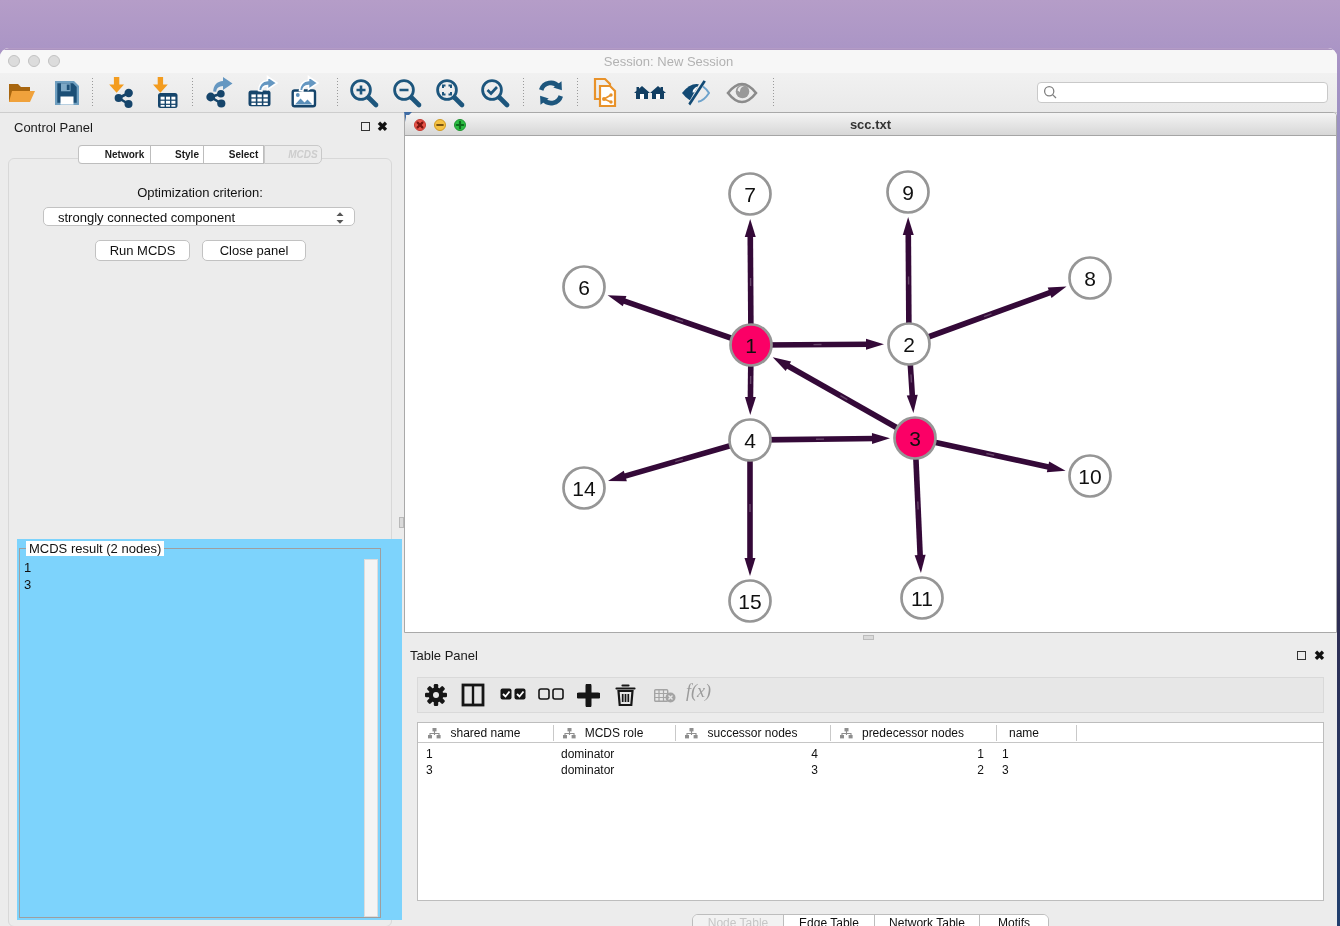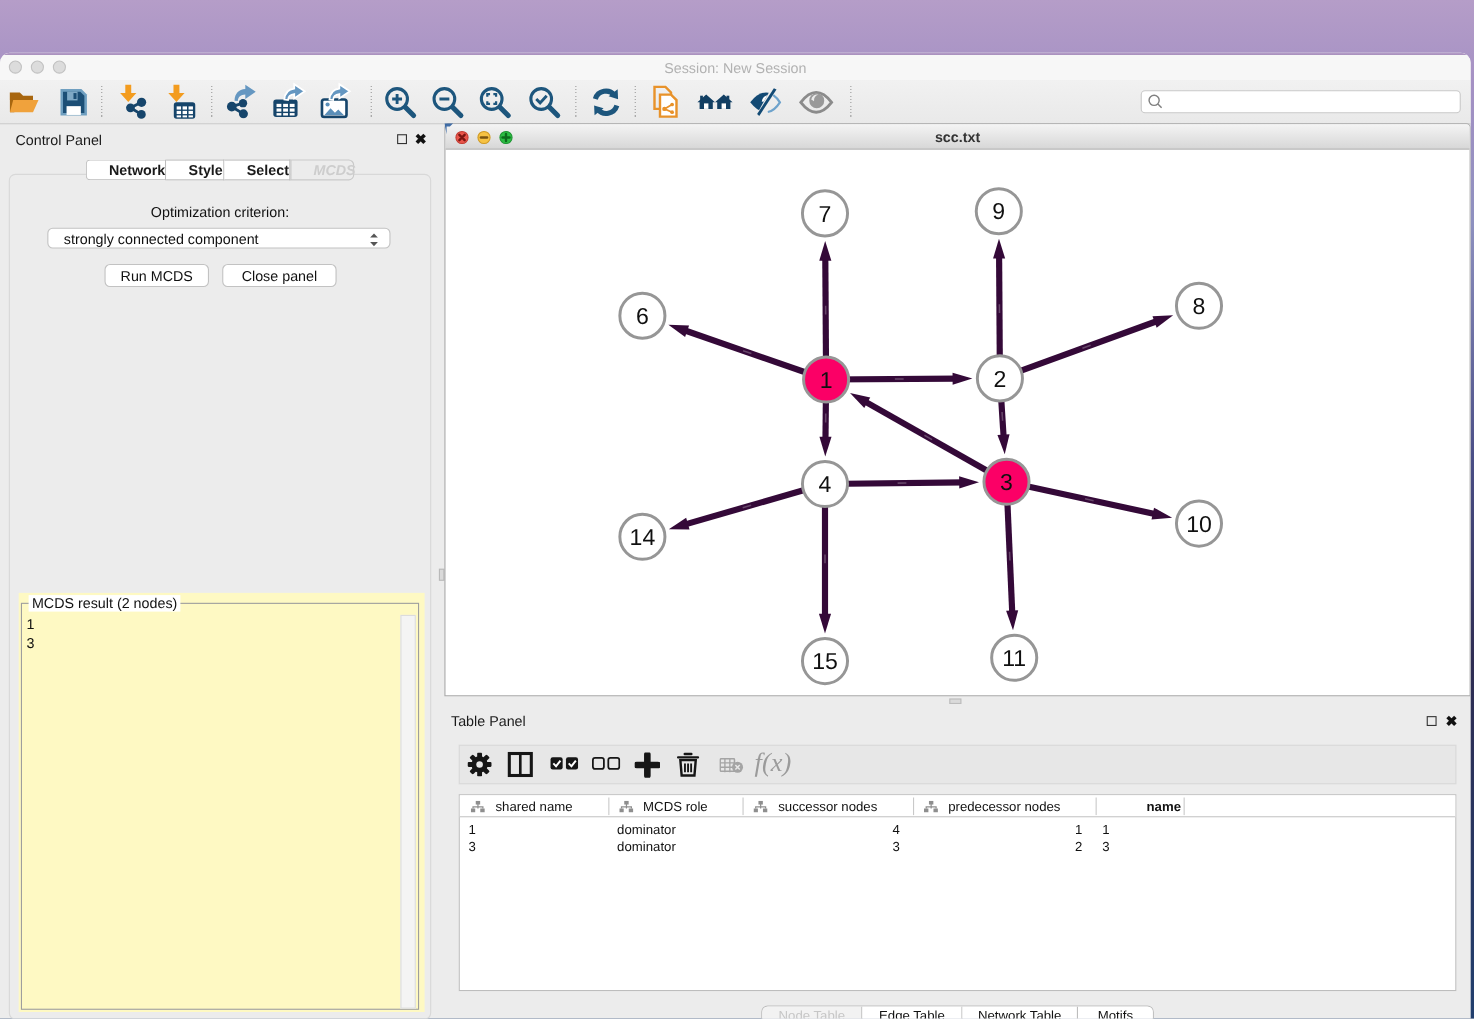--- a/index.html
+++ b/index.html
@@ -16,27 +16,27 @@
 .ticon{position:absolute;top:29px;width:32px;height:32px;}
 .ticon svg{position:absolute;left:0;top:0;}
 #searchbox{position:absolute;left:1037px;top:34px;width:291px;height:21px;background:#fff;border:1px solid #c9c9c9;border-radius:4px;box-sizing:border-box;}
 
 
 #cptitle{position:absolute;left:14px;top:72px;font-size:13px;color:#1a1a1a;}
 .sqbtn{position:absolute;width:9px;height:9px;border:1.5px solid #333;box-sizing:border-box;}
 .xbtn{position:absolute;font-size:13px;font-weight:bold;color:#111;}
 #cpanel{position:absolute;left:8px;top:110px;width:384px;height:769px;background:#ececec;border:1px solid #d8d8d8;border-radius:6px;box-sizing:border-box;}
 .tabrow{position:absolute;display:flex;height:19px;}
-.tab{box-sizing:border-box;border:1px solid #bdbdbd;border-left:none;background:#fff;font-size:13px;font-weight:bold;color:#1a1a1a;text-align:center;line-height:17px;padding-left:20px;}
+.tab{box-sizing:border-box;border:1px solid #bdbdbd;border-left:none;background:#fff;font-size:10px;font-weight:bold;color:#1a1a1a;text-align:center;line-height:17px;padding-left:20px;}
 .tab.first{border-left:1px solid #c2c2c2;border-radius:4px 0 0 4px;}
 .tab.sel{background:#ececec;color:#cdcdcd;border-radius:0 5px 5px 0;border:1px solid #c9c9c9;font-style:italic;}
 #optlabel{position:absolute;left:8px;top:137px;width:384px;text-align:center;font-size:13px;color:#111;}
 #dropdown{position:absolute;left:43px;top:159px;width:312px;height:19px;background:#fff;border:1px solid #c2c2c2;border-radius:5px;box-sizing:border-box;font-size:13px;color:#111;line-height:19px;padding-left:14px;}
 .btn{position:absolute;height:21px;background:#fff;border:1px solid #c2c2c2;border-radius:5px;box-sizing:border-box;font-size:13px;color:#111;text-align:center;line-height:19px;}
-#resultbox{position:absolute;left:17px;top:491px;width:369px;height:381px;background:#fef9c3;}
+#resultbox{position:absolute;left:17px;top:491px;width:369px;height:381px;background:#7dd3fc;padding-left:16px;}
 #fieldset{position:absolute;left:2px;top:9px;width:362px;height:370px;border:1px solid #9e9e9e;box-sizing:border-box;}
 #fslabel{position:absolute;left:6px;top:-8px;background:#fff;font-size:13px;color:#111;padding:0 3px;}
 #scrolltrack{position:absolute;right:2px;top:10px;width:14px;height:358px;background:#f4f4f4;border:1px solid #dcdcdc;box-sizing:border-box;}
 
 
 #netwin{position:absolute;left:404px;top:64px;width:933px;height:521px;border:1px solid #a9a9a9;border-radius:4px 4px 0 0;box-sizing:border-box;background:#fff;overflow:hidden;}
 #nettitle{position:absolute;left:0;top:0;width:100%;height:22px;background:linear-gradient(#f4f4f4,#d7d7d7);border-bottom:1px solid #a5a5a5;}
 #netname{position:absolute;left:0;top:4px;width:100%;text-align:center;font-size:13px;font-weight:600;color:#333;}
 .mac{position:absolute;top:6px;width:12px;height:12px;border-radius:50%;box-sizing:border-box;}
 
@@ -409,21 +409,21 @@
     <path d="M8.7 11 v8 M11.5 11 v8 M14.3 11 v8" stroke="#161616" stroke-width="1.7"></path>
   </svg>
 
   <svg class="abs" style="left:654px;top:641px;" width="22" height="14" viewBox="0 0 22 14">
     <rect x="0.7" y="0.7" width="13" height="11.5" rx="1" fill="none" stroke="#a4a4a4" stroke-width="1.4"></rect>
     <path d="M0.7 4.5 h13 M0.7 8.5 h13 M5 1 v12 M9.5 1 v12" stroke="#a4a4a4" stroke-width="1.2"></path>
     <circle cx="16.5" cy="8.5" r="5" fill="#a4a4a4"></circle>
     <path d="M14.5 6.5 l4 4 M18.5 6.5 l-4 4" stroke="#e7e7e7" stroke-width="1.4"></path>
   </svg>
 
-  <div class="abs" style="left:686px;top:633px;font-family:'Liberation Serif',serif;font-style:italic;font-size:24px;color:#9b9b9b;">f(x)</div>
+  <div class="abs" style="left:686px;top:633px;font-family:'Liberation Serif',serif;font-style:italic;font-size:18px;color:#9b9b9b;">f(x)</div>
   </div>
   <div id="table">
     <div id="thead">
       <svg class="sorticon" style="left:10px;" width="13" height="11" viewBox="0 0 13 11">
           <g fill="#8e8e8e">
             <rect x="4.5" y="0" width="4" height="3.4"></rect>
             <rect x="0" y="7" width="4" height="3.4"></rect>
             <rect x="8.6" y="7" width="4" height="3.4"></rect>
             <path d="M6.5 3 v2.5 M2 7 v-1.5 h9 V7 M6.5 5 v2" stroke="#8e8e8e" stroke-width="1.1" fill="none"></path>
           </g>
@@ -454,21 +454,21 @@
         </svg>
       <div class="hsep" style="left:135px;"></div>
       <div class="hsep" style="left:257px;"></div>
       <div class="hsep" style="left:412px;"></div>
       <div class="hsep" style="left:578px;"></div>
       <div class="hsep" style="left:658px;"></div>
       <div class="hlabel" style="left:0px;width:135px;">shared name</div>
       <div class="hlabel" style="left:135px;width:122px;">MCDS role</div>
       <div class="hlabel" style="left:257px;width:155px;">successor nodes</div>
       <div class="hlabel" style="left:412px;width:166px;">predecessor nodes</div>
-      <div class="hlabel" style="left:600px;width:80px;font-weight:bold;">name</div>
+      <div class="hlabel" style="left:566px;width:80px;">name</div>
     </div>
     <div class="cell" style="left:8px;top:24px;">1</div>
     <div class="cell" style="left:143px;top:24px;">dominator</div>
     <div class="cell" style="left:257px;top:24px;width:143px;text-align:right;">4</div>
     <div class="cell" style="left:412px;top:24px;width:154px;text-align:right;">1</div>
     <div class="cell" style="left:584px;top:24px;">1</div>
     <div class="cell" style="left:8px;top:40px;">3</div>
     <div class="cell" style="left:143px;top:40px;">dominator</div>
     <div class="cell" style="left:257px;top:40px;width:143px;text-align:right;">3</div>
     <div class="cell" style="left:412px;top:40px;width:154px;text-align:right;">2</div>

